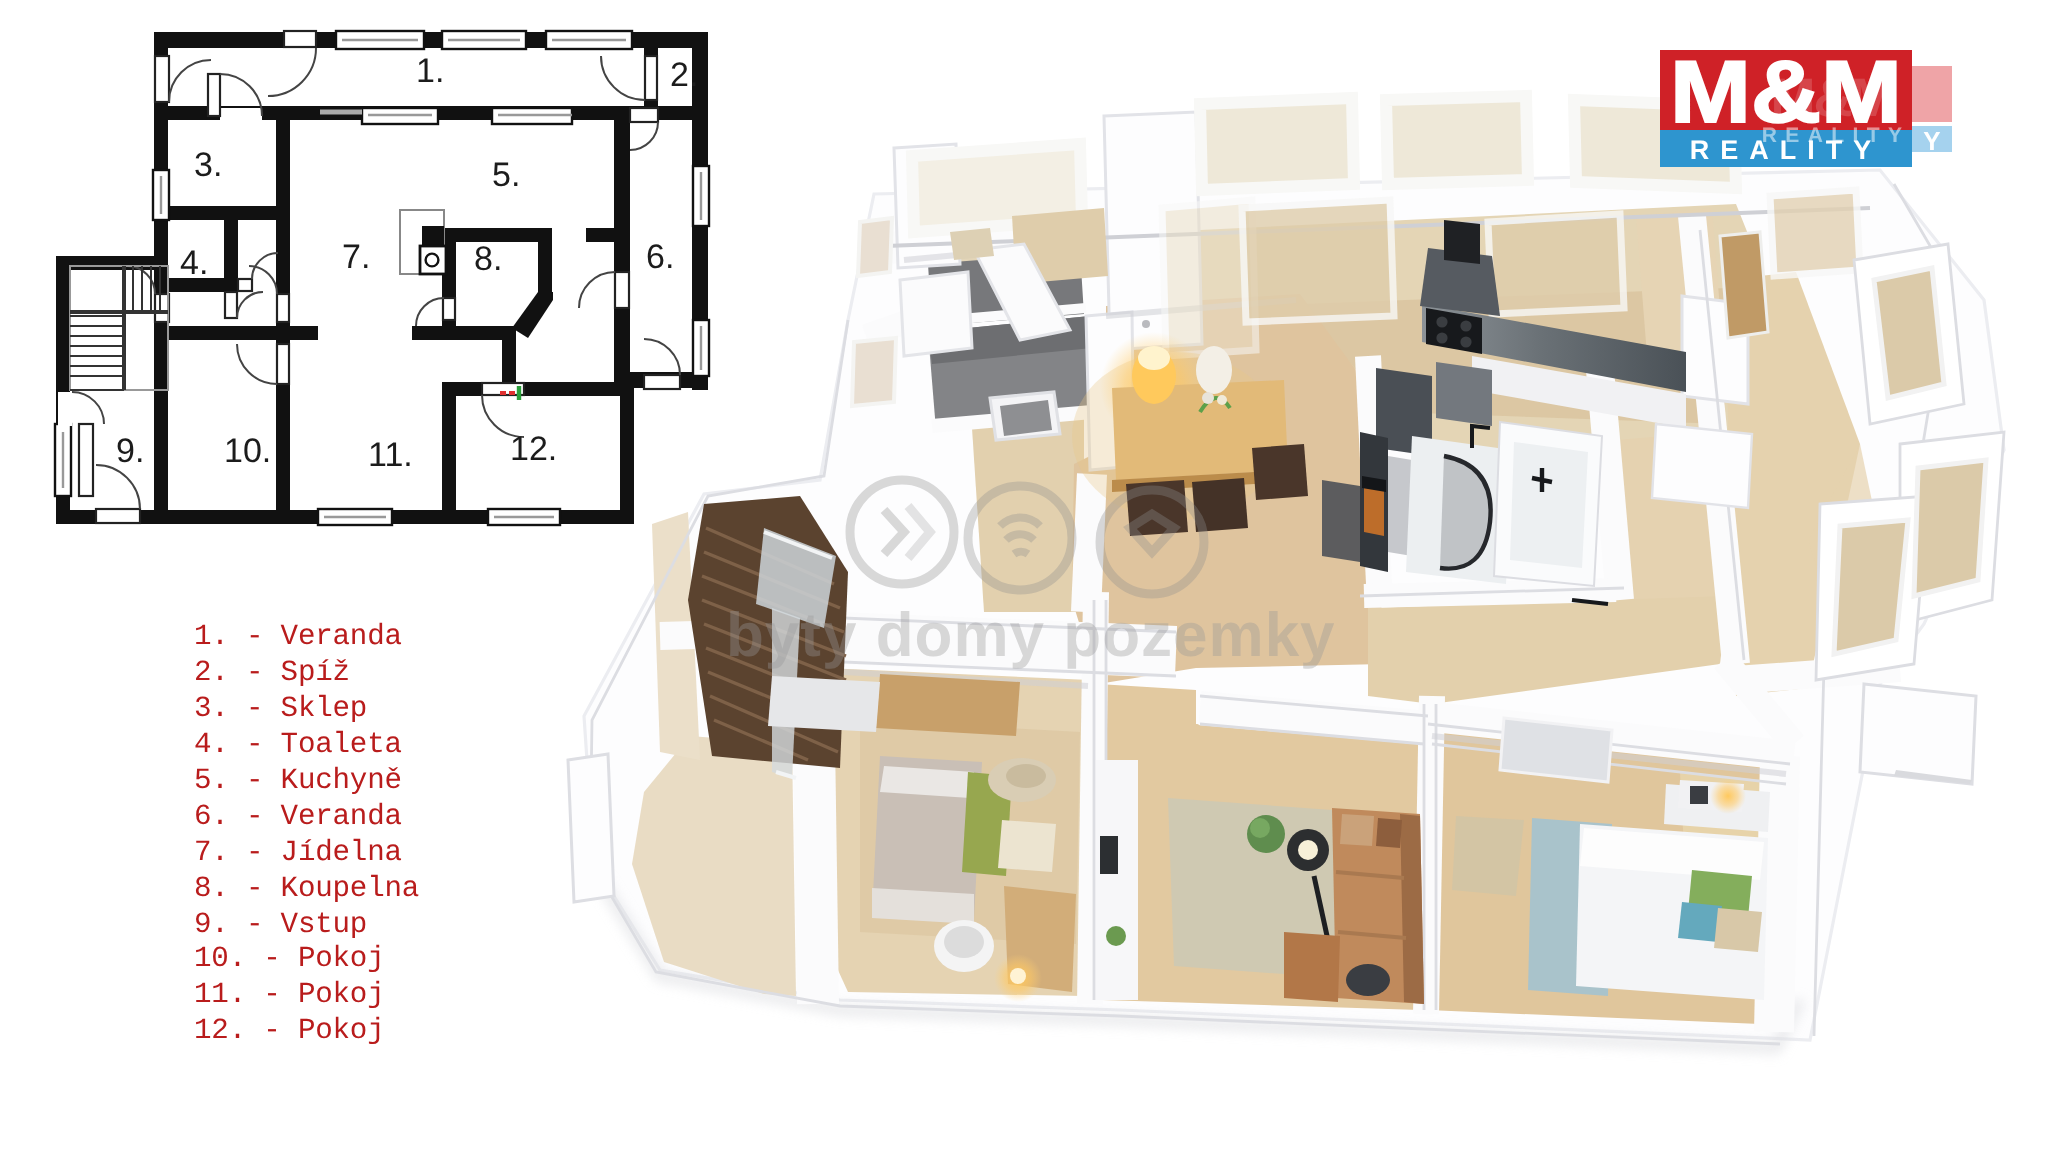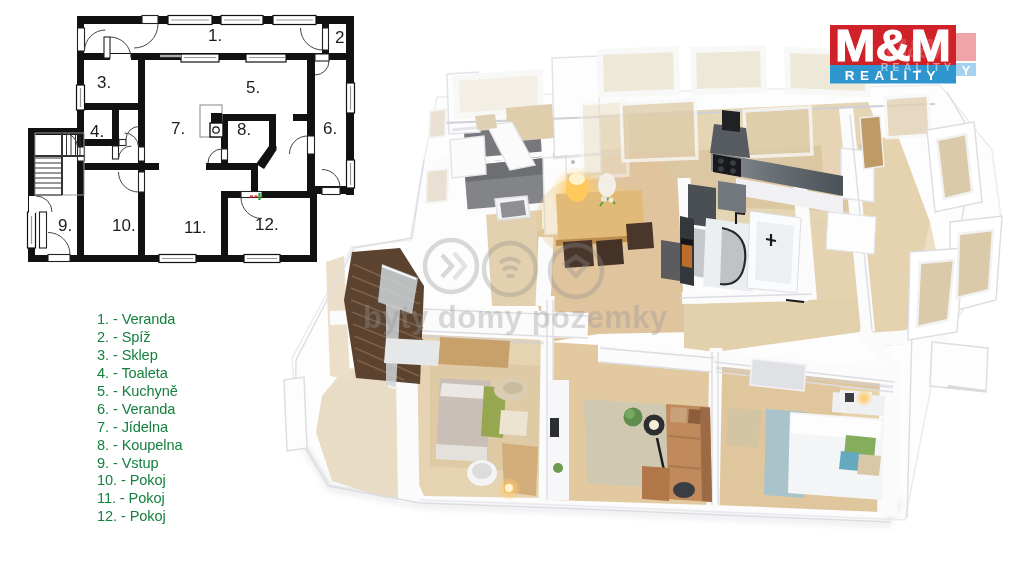--- a/index.html
+++ b/index.html
@@ -425,21 +425,21 @@
   <g font-family="Liberation Sans,sans-serif" font-weight="bold">
     <rect x="956" y="33" width="20" height="28" fill="#efa4a7"></rect>
     <rect x="956" y="63" width="20" height="13" fill="#a5d2ee"></rect>
     <text x="966" y="75" font-size="13" fill="#fff" text-anchor="middle">Y</text>
     <text x="918" y="71" font-size="10.5" fill="#fff" text-anchor="middle" opacity="0.5" style="letter-spacing:4.2px">REALITY</text>
     <text x="916" y="58" font-size="27" fill="#fff" text-anchor="middle" opacity="0.16" style="letter-spacing:-1px">M&amp;M</text>
   </g>
 </g>
 </svg>
 
-<div id="legend" style="position:absolute;left:97px;top:311px;font-size:14.6px;line-height:17.93px;color:#15803d;letter-spacing:-0.1px;">
+<div id="legend" style="position:absolute;left:97px;top:311px;font-size:14.6px;line-height:17.93px;color:#b91c1c;letter-spacing:-0.1px;font-family:Liberation Mono, monospace;">
 1. - Veranda<br>
 2. - Spíž<br>
 3. - Sklep<br>
 4. - Toaleta<br>
 5. - Kuchyně<br>
 6. - Veranda<br>
 7. - Jídelna<br>
 8. - Koupelna<br>
 9. - Vstup<br>
 10. - Pokoj<br>

